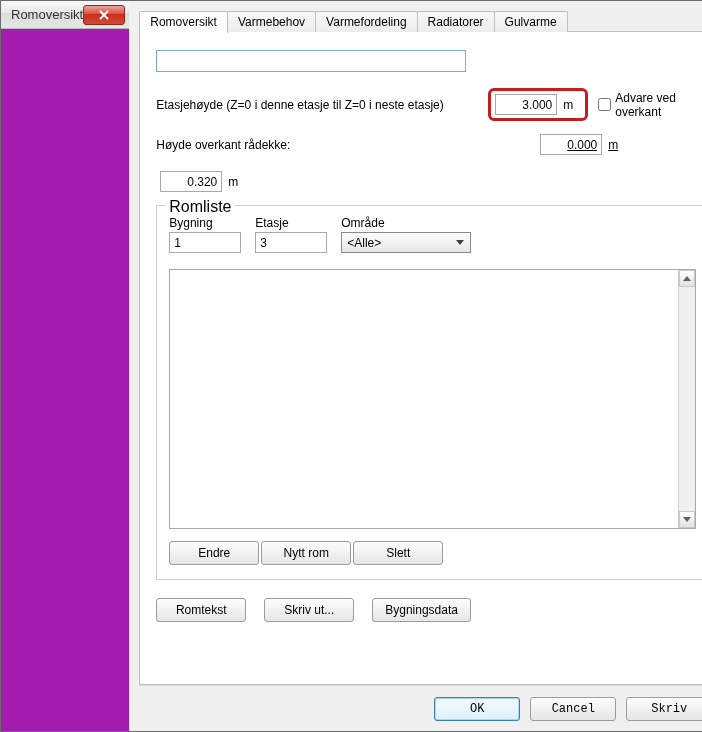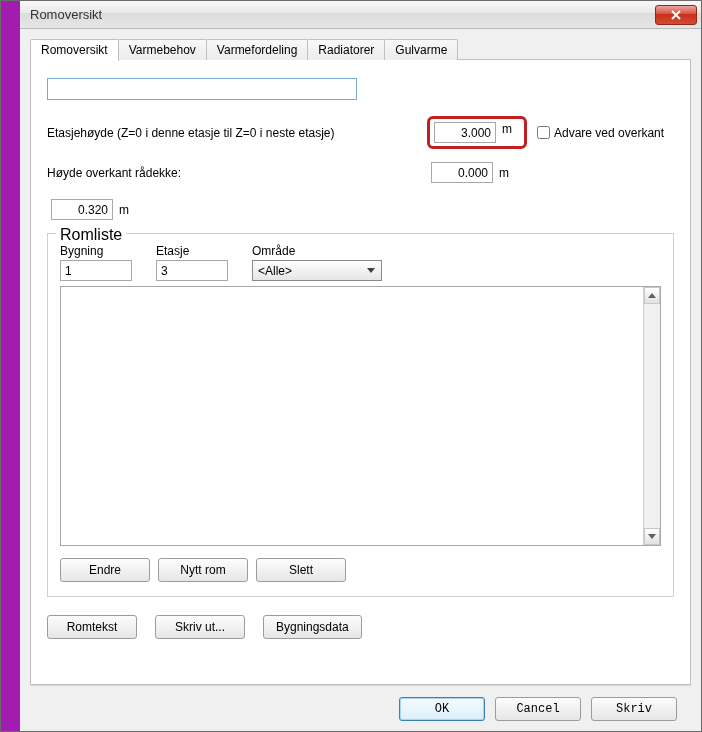--- a/index.html
+++ b/index.html
@@ -10,22 +10,20 @@
     background: #fff;
     color: #000;
   }
   .window {
     width: 702px;
     height: 732px;
     border: 1px solid #6b6b6b;
     background: #a21caf;
     box-shadow: 2px 2px 6px rgba(0,0,0,0.3);
     display: flex;
-    flex-direction: column;
-    padding-left: 19px;
   }
   .titlebar {
     height: 28px;
     background: linear-gradient(to bottom, #f8f8f8 0%, #e8e8e8 45%, #dcdcdc 46%, #e6e6e6 100%);
     border-bottom: 1px solid #b8b8b8;
     display: flex;
     align-items: center;
     padding: 0 4px 0 10px;
   }
   .titlebar .title {
@@ -115,21 +113,21 @@
   }
   .unit {
     width: 24px;
     padding-left: 6px;
   }
   .highlight-box {
     border: 3px solid #c22020;
     border-radius: 6px;
     padding: 3px 4px;
     display: inline-flex;
-    align-items: flex-start;
+    align-items: center;
   }
   .checkbox-wrap {
     display: inline-flex;
     align-items: center;
     margin-left: 10px;
     gap: 4px;
   }
   .checkbox-wrap input { width:13px; height:13px; margin:0; }
   .fieldset {
     border: 1px solid #d0d0d0;
@@ -140,22 +138,22 @@
   .fieldset .legend {
     position: absolute;
     top: -8px;
     left: 8px;
     background: #fff;
     padding: 0 4px;
     font-size: 16px;
   }
   .filters {
     display: flex;
-    gap: 24px;
-    margin-bottom: 5px;
+    gap: 14px;
+    margin-bottom: 16px;
     margin-top:2px;
   }
   .filter-col { display: flex; flex-direction: column; }
   .filter-col label { margin-bottom: 2px; }
   .small-input {
     width: 72px;
     height: 21px;
     border: 1px solid #a8a8a8;
     padding: 1px 4px;
     font-size: 12px;
@@ -195,21 +193,21 @@
     display:flex; flex-direction:column;
   }
   .sb-btn {
     height: 17px;
     background: linear-gradient(to bottom,#fefefe,#e2e2e2);
     border: 1px solid #c8c8c8;
     display:flex; align-items:center; justify-content:center;
     cursor:pointer;
   }
   .sb-track { flex:1; }
-  .btn-row { display:flex; gap: 8px; margin-top: 12px; }
+  .btn-row { display:flex; gap: 2px; margin-top: 12px; }
   .btn-row2 { display:flex; gap: 18px; margin-top: 18px; }
   .btn {
     height: 24px;
     min-width: 90px;
     padding: 0 12px;
     border: 1px solid #9c9c9c;
     border-radius: 3px;
     background: linear-gradient(to bottom,#fdfdfd,#e6e6e6);
     font-size: 12px;
     cursor:pointer;
@@ -267,21 +265,21 @@
             <span class="unit">m</span>
           </span>
           <span class="checkbox-wrap">
             <input type="checkbox" style="">
             <span>Advare ved overkant</span>
           </span>
         </div>
 
         <div class="row">
           <div class="label">Høyde overkant rådekke:</div>
-          <span style="padding:3px 4px; display:inline-flex; align-items:center;">
+          <span style="padding:3px 4px; display:inline-flex; align-items:center;text-decoration:underline;">
             <input class="num-input" type="text" value="0.000" style="">
             <span class="unit">m</span>
           </span>
         </div>
 
         <div class="row">
           <span style="padding:3px 4px; display:inline-flex; align-items:center;">
             <input class="num-input" type="text" value="0.320" style="">
             <span class="unit">m</span>
           </span>

